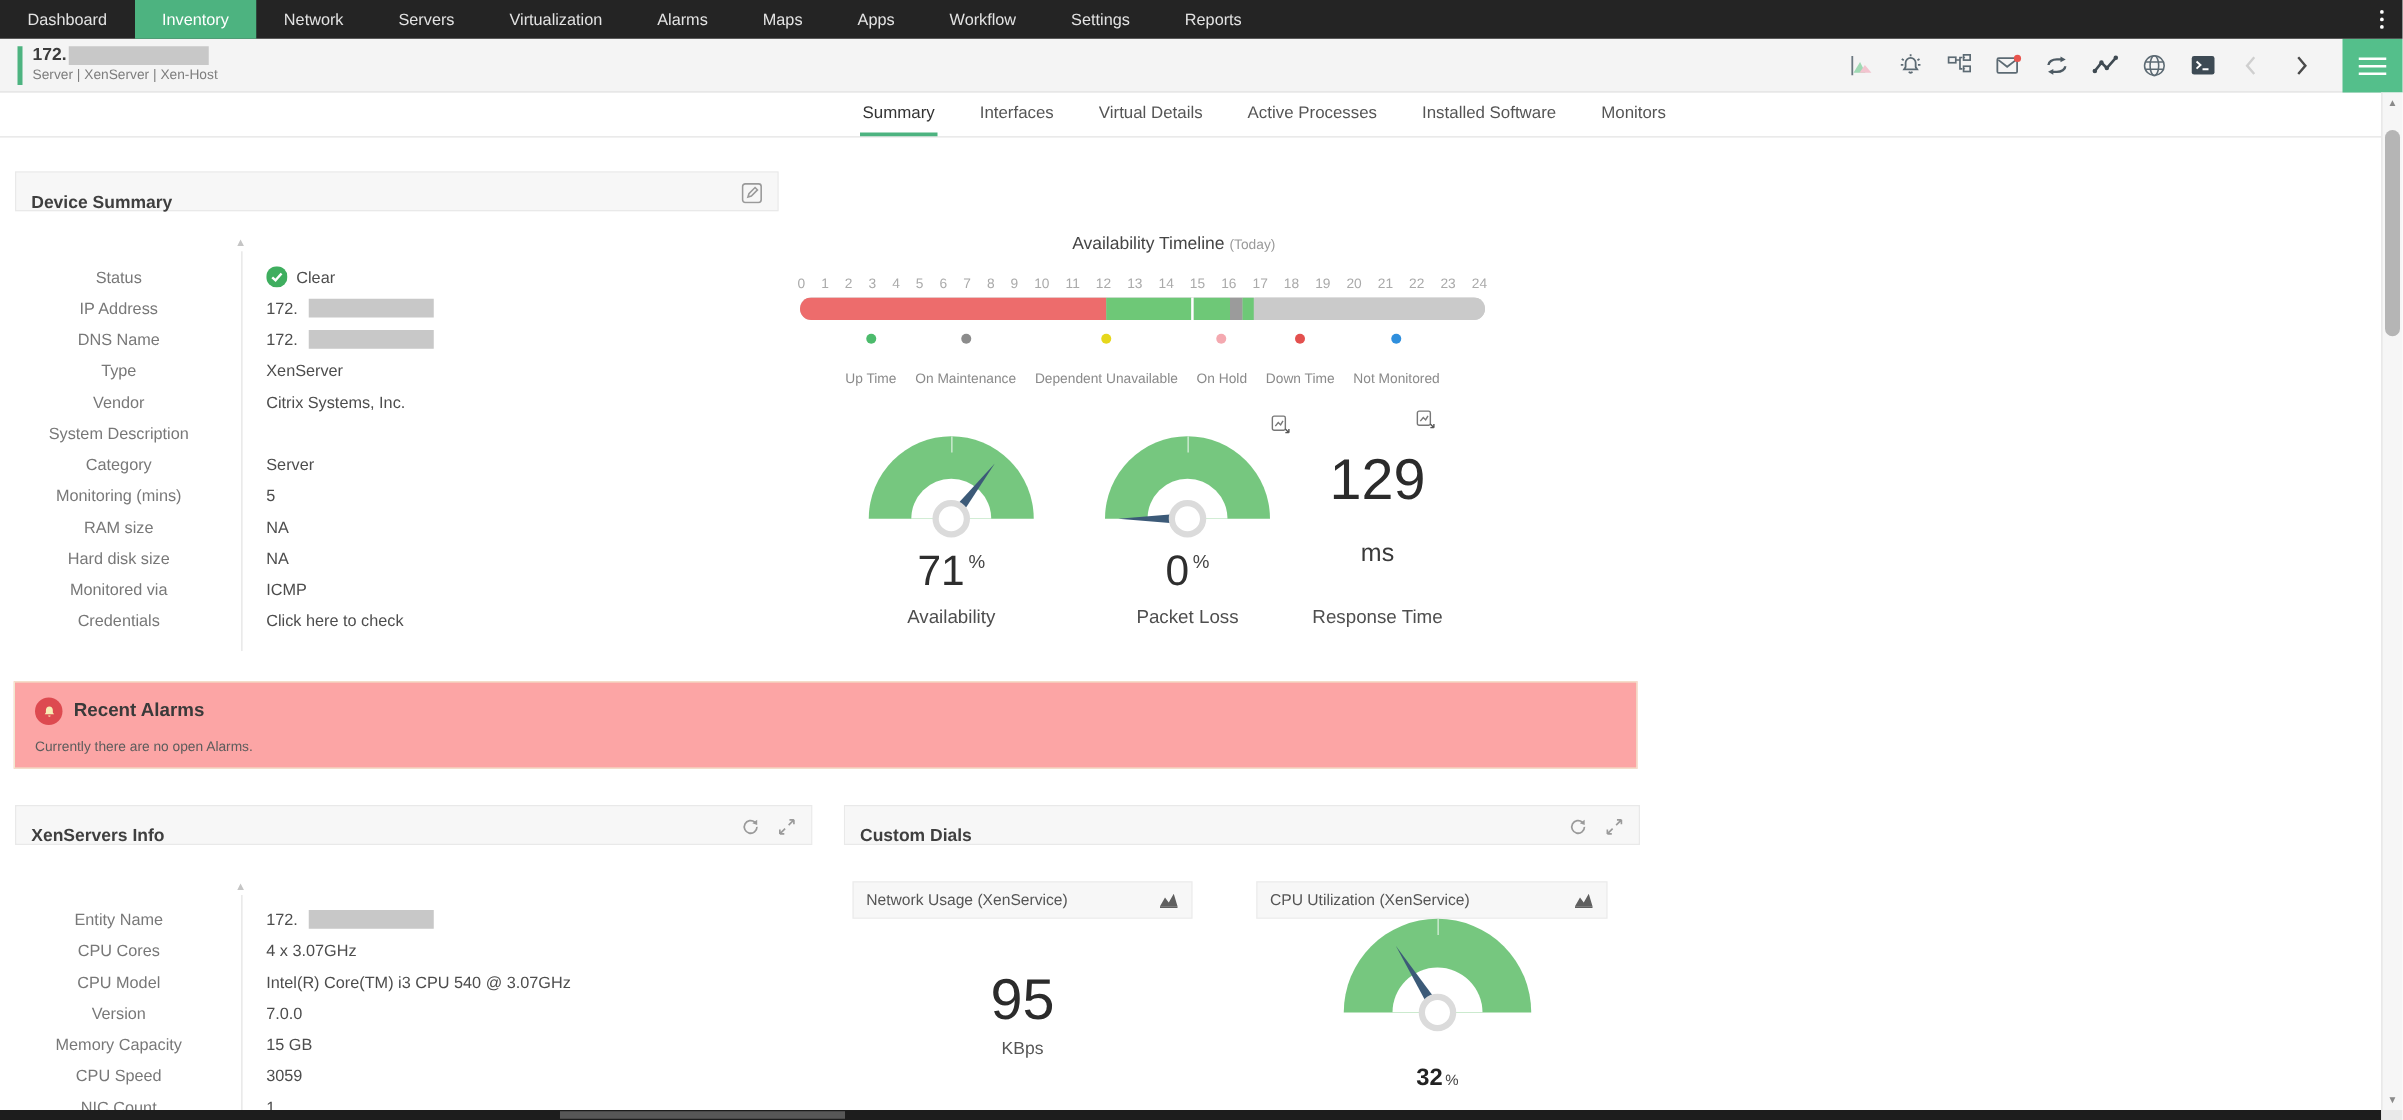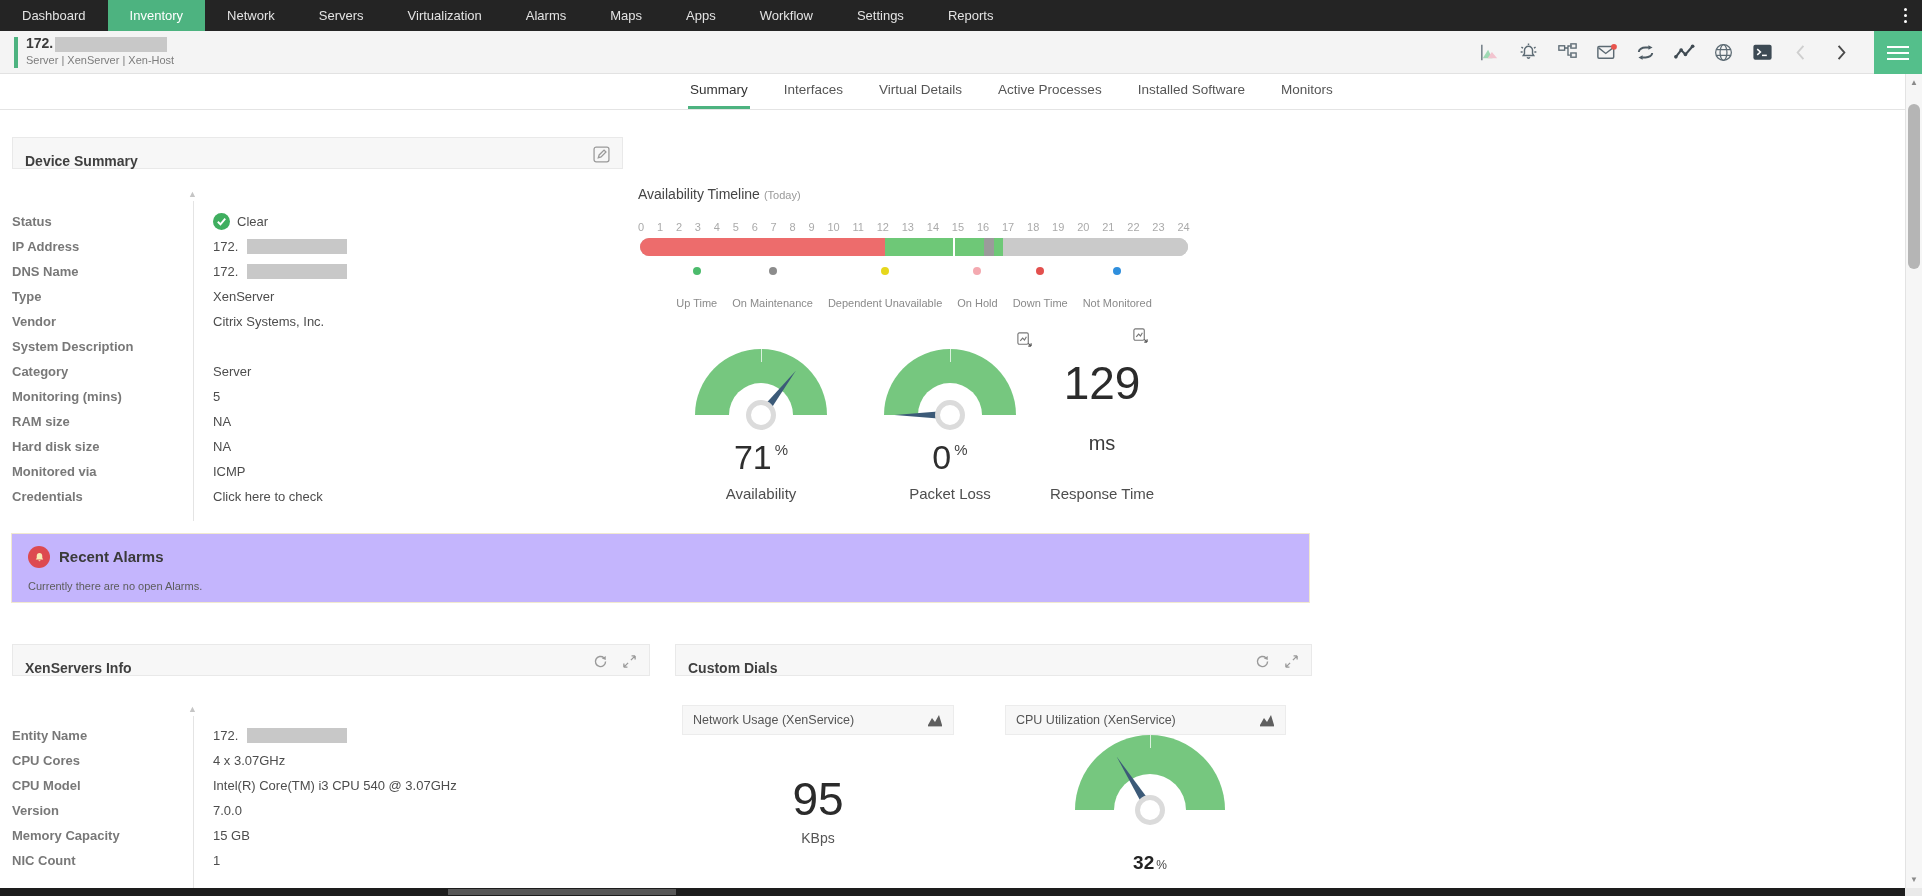--- a/index.html
+++ b/index.html
@@ -41,28 +41,28 @@
   .panel-hd { position:relative; height:32px; background:#f7f7f7; border:1px solid #e9e9e9;
     display:flex; align-items:center; padding:0 12px; }
   .panel-title { font-size:14px; font-weight:bold; color:#3f3f3f;margin-top:15px; }
   .hd-icons { position:absolute; right:12px; top:0; height:32px; display:flex; align-items:center; gap:14px; }
   .hd-icons svg { cursor:pointer; }
   .panel-body { position:absolute; left:0; right:0; top:32px; bottom:0; }
   .collapse-tri { position:absolute; font-size:9px; color:#c5c5c5; cursor:pointer; }
   .vline { position:absolute; width:1px; background:#e4e4e4; left:181px; bottom:0; }
   .rows { position:absolute; left:0; right:0; }
   .field-row { display:flex; align-items:center; height:25px; }
-  .f-label { width:166px; text-align:left; font-size:13px; color:#787878; flex:none;font-weight:bold; }
+  .f-label { width:166px; text-align:center; font-size:13px; color:#787878; flex:none; }
   .f-value { margin-left:35px; font-size:13px; color:#4d4d4d; display:flex; align-items:center; gap:7px; }
   .check-ic { display:inline-flex; width:17px; height:17px; }
   .help-q { display:inline-flex; width:16px; height:16px; border-radius:50%; background:#fbfbfb;
     border:1px solid #cfcfcf; color:#999; font-size:10px; align-items:center; justify-content:center; cursor:pointer; }
 
   
-  .tl-title { position:absolute; left:638px; top:186px; width:552px; font-size:14px; color:#454545; }
+  .tl-title { position:absolute; left:663px; top:186px; width:552px; text-align:center; font-size:14px; color:#454545; }
   .tl-title .sub { font-size:11px; color:#9a9a9a; margin-left:4px; }
   .tl-ticks { position:absolute; left:638px; top:221px; width:552px; display:flex; justify-content:space-between;
     font-size:11px; color:#aaa; }
   .tl-bar { position:absolute; left:640px; top:238px; width:548px; height:18px; background:#cacaca;
     border-radius:9px; overflow:hidden; }
   .seg { position:absolute; top:0; bottom:0; }
   .tl-legend { position:absolute; left:598px; top:267px; width:632px; display:flex; justify-content:center;
     gap:15px; font-size:11px; color:#8a8a8a; }
   .lg-item { display:flex; align-items:center; gap:22px; white-space:nowrap;flex-direction:column; }
   .lg-dot { width:8px; height:8px; border-radius:50%; display:inline-block; }
@@ -82,22 +82,22 @@
   .gauge-lg .arc::after { width:72px; height:36px; }
   .gauge-lg .needle { height:63px; }
   .g-value { position:absolute; text-align:center; font-size:34px; color:#2e2e2e; }
   .g-value sup { font-size:15px; color:#444; margin-left:3px; vertical-align:14px; }
   .g-label { position:absolute; text-align:center; font-size:15px; color:#4e4e4e; }
   .big-num { position:absolute; text-align:center; font-size:46px; color:#2b2b2b; }
   .unit-ms { position:absolute; text-align:center; font-size:20px; color:#3a3a3a; }
   .mini-report { position:absolute; width:17px; height:17px; cursor:pointer; }
 
   
-  .alarms { position:absolute; left:11px; top:533px; width:1299px; height:70px;
-    background:#c4b5fd; border:1px solid #f1e9cf; }
+  .alarms { position:absolute; left:11px; top:545px; width:1299px; height:70px;
+    background:#fca5a5; border:1px solid #f1e9cf; }
   .al-icon { position:absolute; left:16px; top:12px; width:22px; height:22px; border-radius:50%;
     background:#dd4a50; display:flex; align-items:center; justify-content:center; }
   .al-title { position:absolute; left:47px; top:14px; font-size:15px; font-weight:bold; color:#3a3a3a; }
   .al-msg { position:absolute; left:16px; top:46px; font-size:11px; color:#5c5c5c; }
 
   
   .card-hd { position:absolute; height:30px; background:#f7f7f7; border:1px solid #ececec;
     display:flex; align-items:center; padding:0 10px; }
   .card-title { font-size:12.5px; color:#555; flex:1; }
   .dial-val { position:absolute; text-align:center; font-size:19px; font-weight:bold; color:#222; }
@@ -472,20 +472,26 @@
               <span>7.0.0</span>
             </div>
           </div>
           <div class="field-row">
             <div class="f-label">Memory Capacity</div>
             <div class="f-value">
               <span>15 GB</span>
             </div>
           </div>
           <div class="field-row">
+            <div class="f-label">CPU Speed</div>
+            <div class="f-value">
+              <span>3059</span>
+            </div>
+          </div>
+          <div class="field-row">
             <div class="f-label">NIC Count</div>
             <div class="f-value">
               <span>1</span>
             </div>
           </div>
         </div>
     </div>
   </div>
 
   <div class="panel" style="left:675px; top:644px; width:637px; height:252px;">

